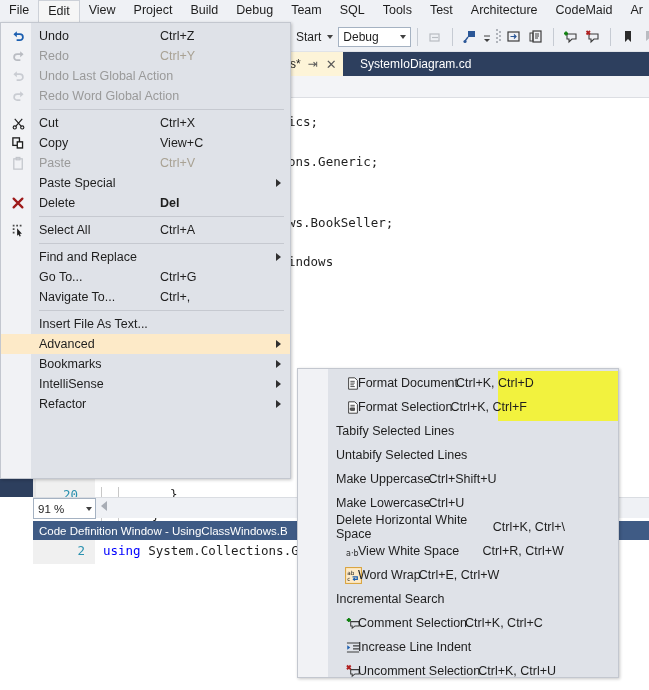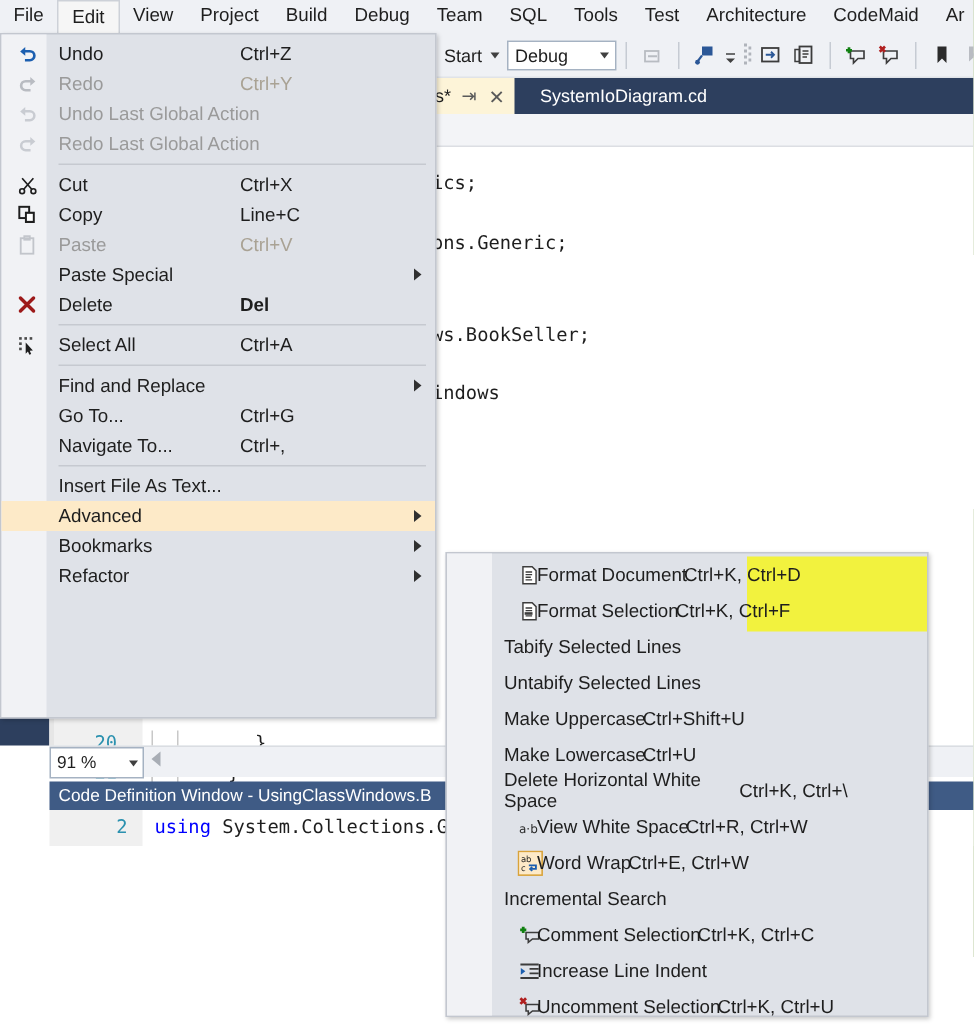--- a/index.html
+++ b/index.html
@@ -3,21 +3,21 @@
 <meta charset="utf-8">
 <style>
   * { box-sizing: border-box; margin:0; padding:0; }
   html, body {
     width: 649px; height: 690px;
     font-family: "Liberation Sans", sans-serif;
     font-size: 12px;
     background: #ffffff;
     overflow: hidden;
   }
-  #root { position: relative; width: 649px; height: 638px; background:#4d7c0f; }
+  #root { position: relative; width: 649px; height: 638px; background:#f9a8d4; }
 
   
   .menubar {
     position:absolute; left:0; top:0; width:649px; height:22px;
     background:#eff1f5; display:flex; align-items:center;
     font-size:12.5px; color:#1e1e1e;
   }
   .menubar .mi {
     padding: 3px 9px 4px 9px; line-height:15px; white-space:nowrap;
   }
@@ -345,21 +345,21 @@
           </span>
           <span>Undo Last Global Action</span>
         </div>
         <div class="mitem disabled">
           <span class="mico">
             <svg width="15" height="15" viewBox="0 0 16 16">
               <path d="M12 5.5H6.5a3.2 3.2 0 0 0 0 6.4H10" fill="none" stroke="#c9ccd2" stroke-width="1.8"></path>
               <path d="M9.8 2.4l3.6 3.2-3.6 3.1z" fill="#c9ccd2"></path>
             </svg>
           </span>
-          <span>Redo Last Global Action</span>
+          <span>Redo Word Global Action</span>
         </div>
         <div class="msep"></div>
         <div class="mitem">
           <span class="mico">
             <svg width="15" height="15" viewBox="0 0 16 16">
               <path d="M4 3l7 8M12 3L5 11" stroke="#1e1e1e" stroke-width="1.2" fill="none"></path>
               <circle cx="4" cy="12.2" r="1.7" fill="none" stroke="#1e1e1e" stroke-width="1.2"></circle>
               <circle cx="12" cy="12.2" r="1.7" fill="none" stroke="#1e1e1e" stroke-width="1.2"></circle>
             </svg>
           </span>
@@ -368,21 +368,21 @@
         </div>
         <div class="mitem">
           <span class="mico">
             <svg width="15" height="15" viewBox="0 0 16 16">
               <rect x="2" y="2" width="7" height="8" fill="none" stroke="#1e1e1e" stroke-width="1.4"></rect>
               <rect x="6" y="5.5" width="7" height="8" fill="#1e1e1e"></rect>
               <rect x="7.4" y="7" width="4.2" height="5" fill="#fff"></rect>
             </svg>
           </span>
           <span>Copy</span>
-          <span class="acc" style="right: 10px;">Line+C</span>
+          <span class="acc" style="right: 10px;">View+C</span>
         </div>
         <div class="mitem disabled">
           <span class="mico">
             <svg width="15" height="15" viewBox="0 0 16 16">
               <rect x="3" y="3" width="9" height="11" fill="none" stroke="#c2c5cb" stroke-width="1.3"></rect>
               <rect x="5.5" y="1.5" width="4" height="2.6" fill="none" stroke="#c2c5cb" stroke-width="1.2"></rect>
             </svg>
           </span>
           <span>Paste</span>
           <span class="acc" style="right: 10px;">Ctrl+V</span>
@@ -436,20 +436,24 @@
         </div>
         <div class="mitem hl">
           <span>Advanced</span>
           <span class="arr"></span>
         </div>
         <div class="mitem">
           <span>Bookmarks</span>
           <span class="arr"></span>
         </div>
         <div class="mitem">
+          <span>IntelliSense</span>
+          <span class="arr"></span>
+        </div>
+        <div class="mitem">
           <span>Refactor</span>
           <span class="arr"></span>
         </div>
       </div>
   </div>
 
   <div class="menu" id="adv-menu">
     <div class="menu-gutter"></div>
     <div class="yellow-hl" style="background: rgb(242, 242, 62);"></div>
     <div id="adv-menu-items" class="adv-list" style="padding-top:2px;">
@@ -492,21 +496,21 @@
           <span>Delete Horizontal White Space</span>
           <span class="acc" style="right: 2px;">Ctrl+K, Ctrl+\</span>
         </div>
         <div class="mitem">
           <span class="mico">
             <svg width="16" height="14" viewBox="0 0 16 14">
               <text x="1" y="11.5" font-family="DejaVu Sans, sans-serif" font-size="8" fill="#2b2b2b">a·b</text>
             </svg>
           </span>
           <span>View White Space</span>
-          <span class="acc" style="right: 2px;">Ctrl+R, Ctrl+W</span>
+          <span class="acc" style="right: 2px; text-align: center;">Ctrl+R, Ctrl+W</span>
         </div>
         <div class="mitem">
           <span class="mico">
             <svg width="17" height="17" viewBox="0 0 18 18">
               <rect x="0.6" y="0.6" width="16.8" height="16.8" fill="#fdeac8" stroke="#d9a33a" stroke-width="1.1"></rect>
               <text x="2.4" y="8" font-family="DejaVu Sans, sans-serif" font-size="6" fill="#1e1e1e">ab</text>
               <text x="2.4" y="14.5" font-family="DejaVu Sans, sans-serif" font-size="6" fill="#1e1e1e">c</text>
               <path d="M8 10.5h5v2.5H9.5" fill="none" stroke="#1c5fb0" stroke-width="1.3"></path>
               <path d="M10.4 11.6l-1.5 1.4 1.5 1.4" fill="none" stroke="#1c5fb0" stroke-width="1.3"></path>
             </svg>

